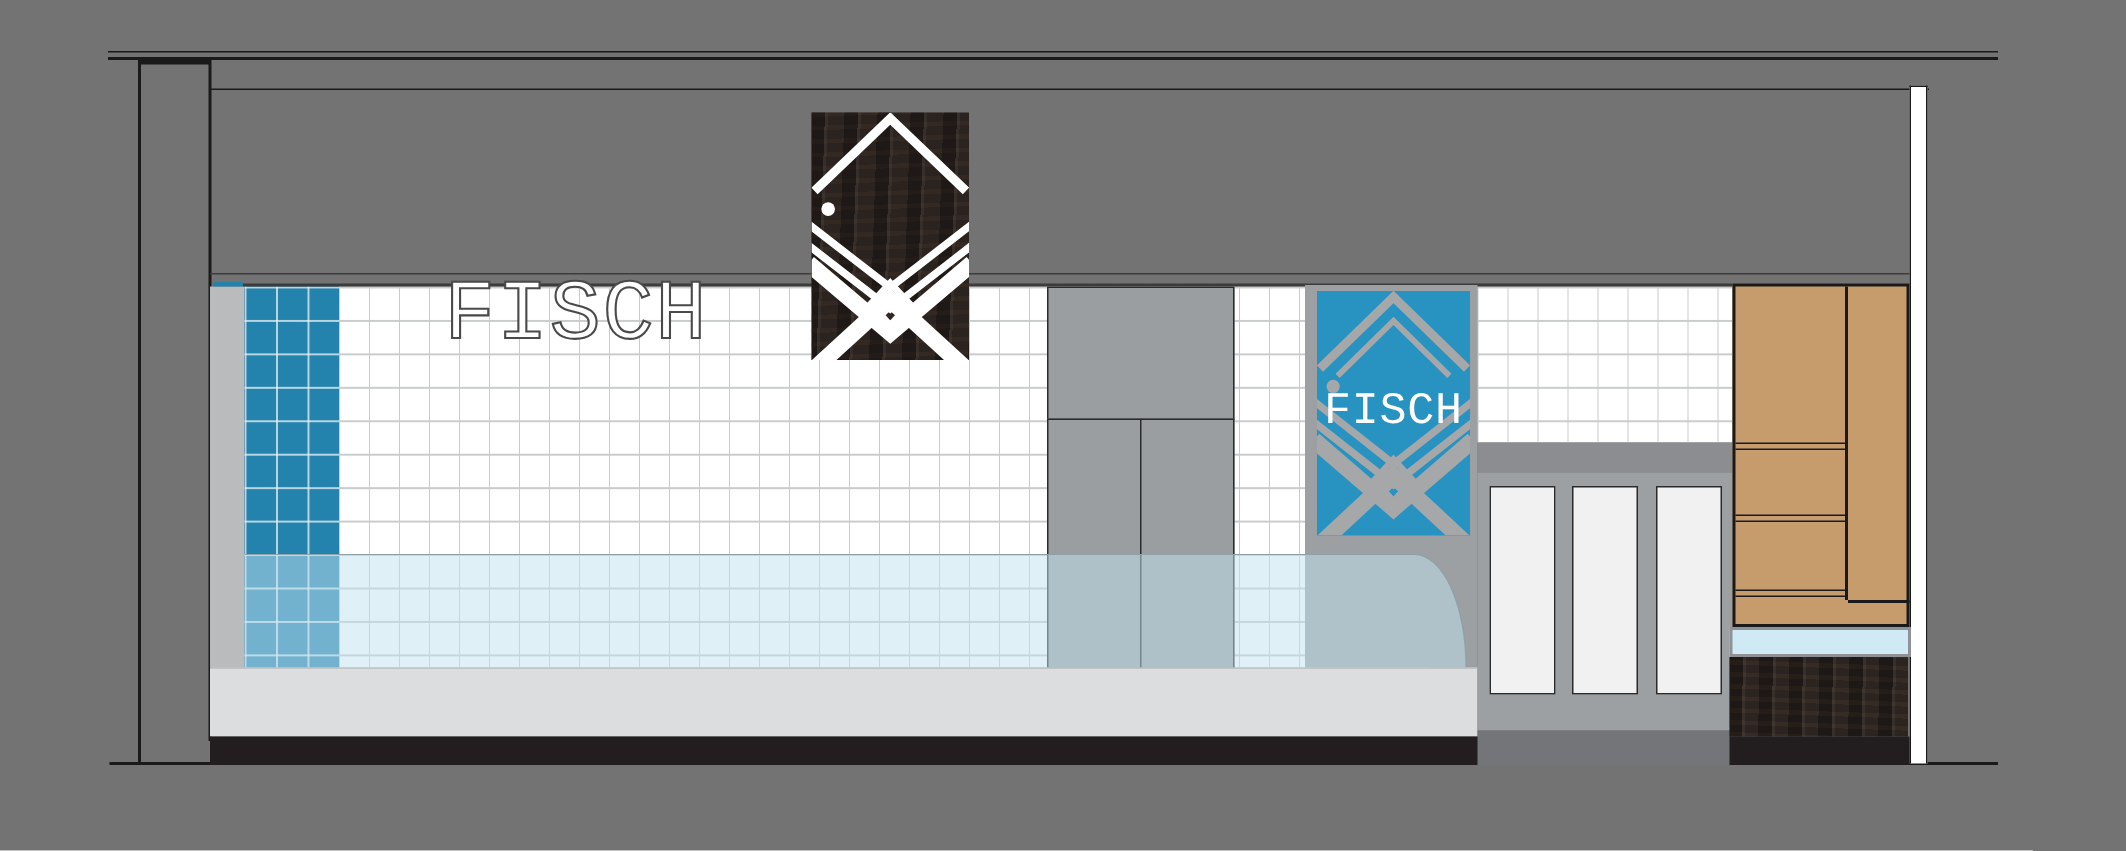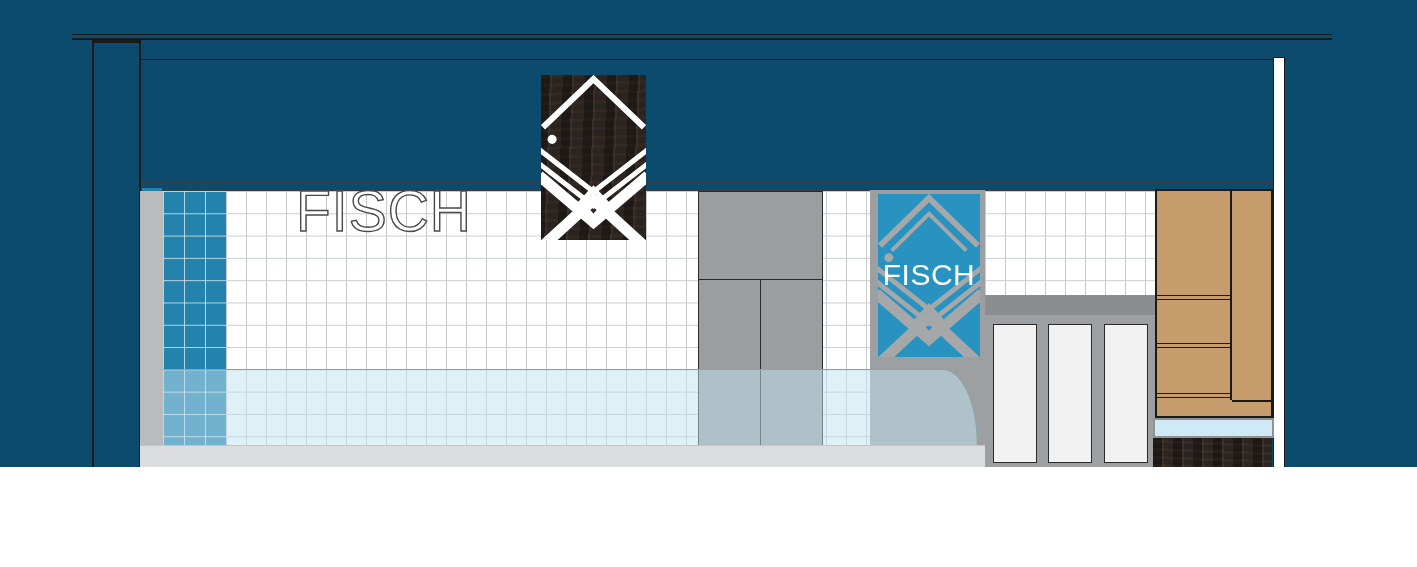--- a/index.html
+++ b/index.html
@@ -1,17 +1,17 @@
 <!DOCTYPE html>
 <html style="--line-dark: #1a1a1a; --tile-grout: #c9cccd; --blue-tile: #2383ad; --panel-blue: #2893c1; --logo-gray: #a5a7a9; --door-gray: #9b9ea0; --surround-gray: #9da0a2; --counter-top-band: #8b8d90; --counter-body: #9ca0a2; --counter-base: #737578; --counter-panel: #f1f1f2; --wood-tan: #c69c6d; --dark-wood: #2b2421; --sign-panel-dark: #2b2320; --glass-tint: rgba(193,225,240,0.5); --glass-shelf: #cfeaf4; --base-gray: #dcdddf; --kick-black: #221e1f; --gray-strip: #b9bbbd;"><head>
 <meta charset="utf-8">
 <style>
   html,body{margin:0;padding:0;background:#fff;}
-  .stage{position:relative;width:1417px;height:467px;background:#0c4a6e;overflow:hidden;
-         font-family:Liberation Sans, sans-serif;}
+  .stage{position:relative;width:1417px;height:567px;background:#737373;overflow:hidden;
+         font-family:Liberation Mono, monospace;}
   .abs{position:absolute;}
   .ln{position:absolute;background:var(--line-dark);}
 
   
   .ceil1{left:72px;top:34px;width:1260px;height:1.2px;}
   .ceil2{left:72px;top:37.6px;width:1260px;height:2px;}
   .beam{left:92px;top:38px;width:48px;height:5px;}
   .lwall-out{left:92px;top:38px;width:1.5px;height:471px;}
   .lwall-in{left:139px;top:38px;width:1.5px;height:456px;}
   .ceil-int{left:140px;top:59px;width:1146px;height:1.3px;}

